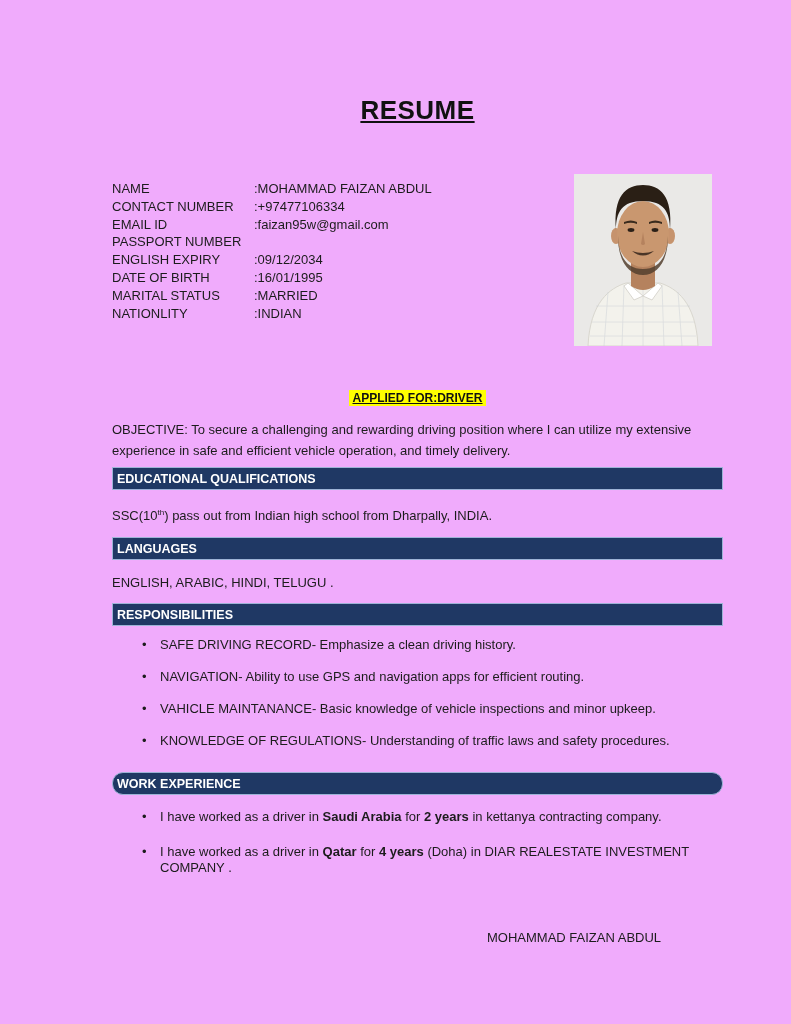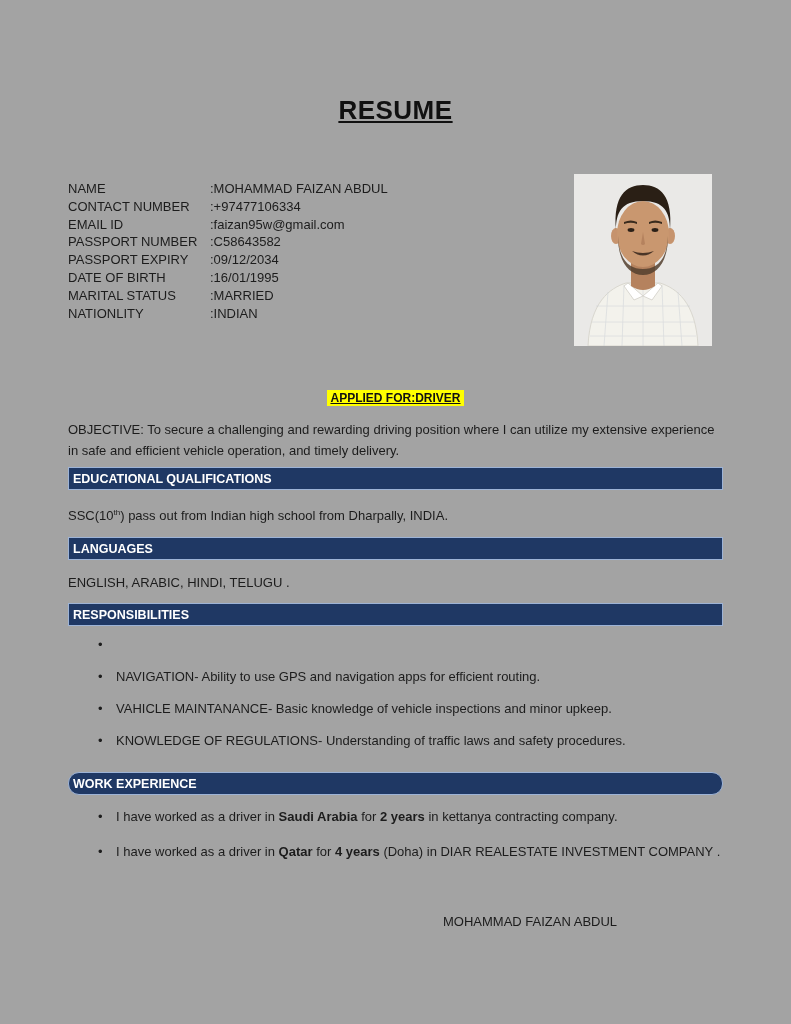--- a/index.html
+++ b/index.html
@@ -1,19 +1,19 @@
 <!DOCTYPE html>
 <html><head>
 <meta charset="utf-8">
 <style>
   html,body{margin:0;padding:0;background:#ffffff;}
   .page{
-    width:791px;height:1024px;position:relative;background:#a3a3a3;
+    width:791px;height:1024px;position:relative;background:#f0abfc;
     font-family:"Liberation Sans","DejaVu Sans",sans-serif;
-    color:#1c1c1c;overflow:hidden;box-sizing:border-box;
+    color:#1c1c1c;overflow:hidden;box-sizing:border-box;padding-left:44px;
   }
   .title{padding-top:95px;text-align:center;}
   .title span{font-size:26px;font-weight:700;text-decoration:underline;letter-spacing:.5px;color:#111;}
   .content{margin:0 68px;}
   
   .personal{margin-top:54px;width:430px;}
   .prow{display:flex;font-size:13px;line-height:17.8px;}
   .plabel{width:142px;flex:0 0 142px;}
   .pvalue{flex:1;}
   
@@ -106,24 +106,23 @@
       <div class="prow">
         <span class="plabel">CONTACT NUMBER</span>
         <span class="pvalue">:+97477106334</span>
       </div>
       <div class="prow">
         <span class="plabel">EMAIL ID</span>
         <span class="pvalue">:faizan95w@gmail.com</span>
       </div>
       <div class="prow">
         <span class="plabel">PASSPORT NUMBER</span>
-        <span class="pvalue">:C58643582</span>
       </div>
       <div class="prow">
-        <span class="plabel">PASSPORT EXPIRY</span>
+        <span class="plabel">ENGLISH EXPIRY</span>
         <span class="pvalue">:09/12/2034</span>
       </div>
       <div class="prow">
         <span class="plabel">DATE OF BIRTH</span>
         <span class="pvalue">:16/01/1995</span>
       </div>
       <div class="prow">
         <span class="plabel">MARITAL STATUS</span>
         <span class="pvalue">:MARRIED</span>
       </div>
@@ -146,20 +145,21 @@
       <span>SSC(10</span><sup>th</sup><span>) pass out from Indian high school from Dharpally, INDIA.</span>
     </div>
 
     <div class="bar">LANGUAGES</div>
     <div class="body-line">ENGLISH, ARABIC, HINDI, TELUGU .</div>
 
     <div class="bar">RESPONSIBILITIES</div>
     <ul class="blist">
       <li>
         <span class="bullet">•</span>
+        <span>SAFE DRIVING RECORD- Emphasize a clean driving history.</span>
       </li>
       <li>
         <span class="bullet">•</span>
         <span>NAVIGATION- Ability to use GPS and navigation apps for efficient routing.</span>
       </li>
       <li>
         <span class="bullet">•</span>
         <span>VAHICLE MAINTANANCE- Basic knowledge of vehicle inspections and minor upkeep.</span>
       </li>
       <li>

